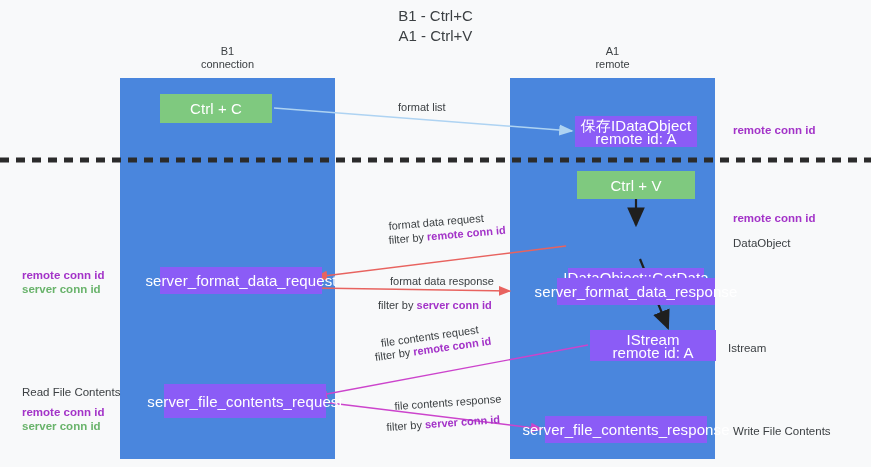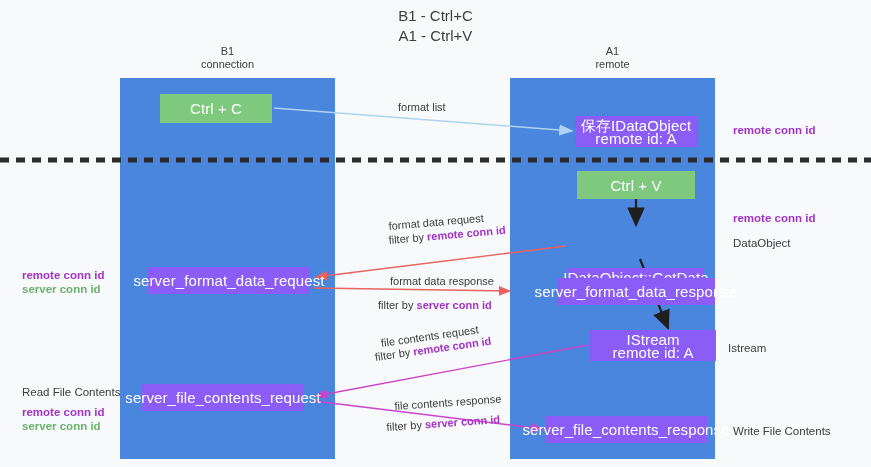--- a/index.html
+++ b/index.html
@@ -40,24 +40,24 @@
     text-align:center;color:#ffffff;font-size:15px;line-height:13px;
     white-space:pre-line;letter-spacing:.1px;
   }
   .node.green{background:#7fc97f;}
   .node.orange{background:#8b5cf6;}
 
   #n-ctrlc{left:160px;top:94px;width:112px;height:29px;}
   #n-saveido{left:575px;top:116px;width:122px;height:31px;}
   #n-ctrlv{left:577px;top:171px;width:118px;height:28px;}
   #n-getdata{left:568px;top:228px;width:136px;height:31px;margin-top:40px;}
-  #n-sfdreq{left:148px;top:267px;width:162px;height:27px;}
+  #n-sfdreq{left:160px;top:267px;width:162px;height:27px;}
   #n-sfdresp{left:513px;top:278px;width:158px;height:27px;margin-left:44px;}
   #n-istream{left:590px;top:330px;width:126px;height:31px;}
-  #n-sfcreq{left:142px;top:384px;width:162px;height:27px;}
+  #n-sfcreq{left:164px;top:384px;width:162px;height:34px;}
   #n-sfcresp{left:545px;top:416px;width:162px;height:27px;}
 
   
   .side{position:absolute;font-size:11.5px;line-height:14px;color:#3c4043;white-space:nowrap;}
   .side.purple{color:#a333c8;font-weight:bold;}
   #s-remote1{left:733px;top:123px;}
   #s-remote2{left:733px;top:211px;}
   #s-dataobject{left:733px;top:236px;}
   #s-istream{left:728px;top:341px;}
   #s-writefile{left:733px;top:424px;}

